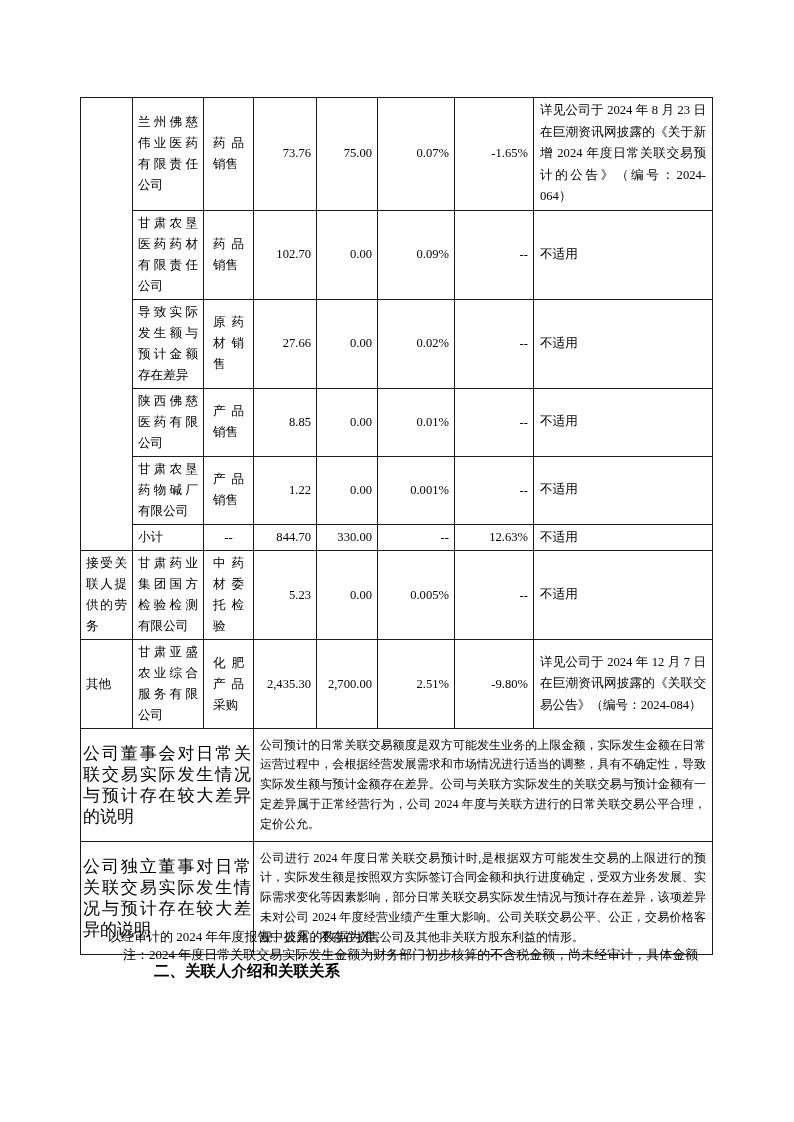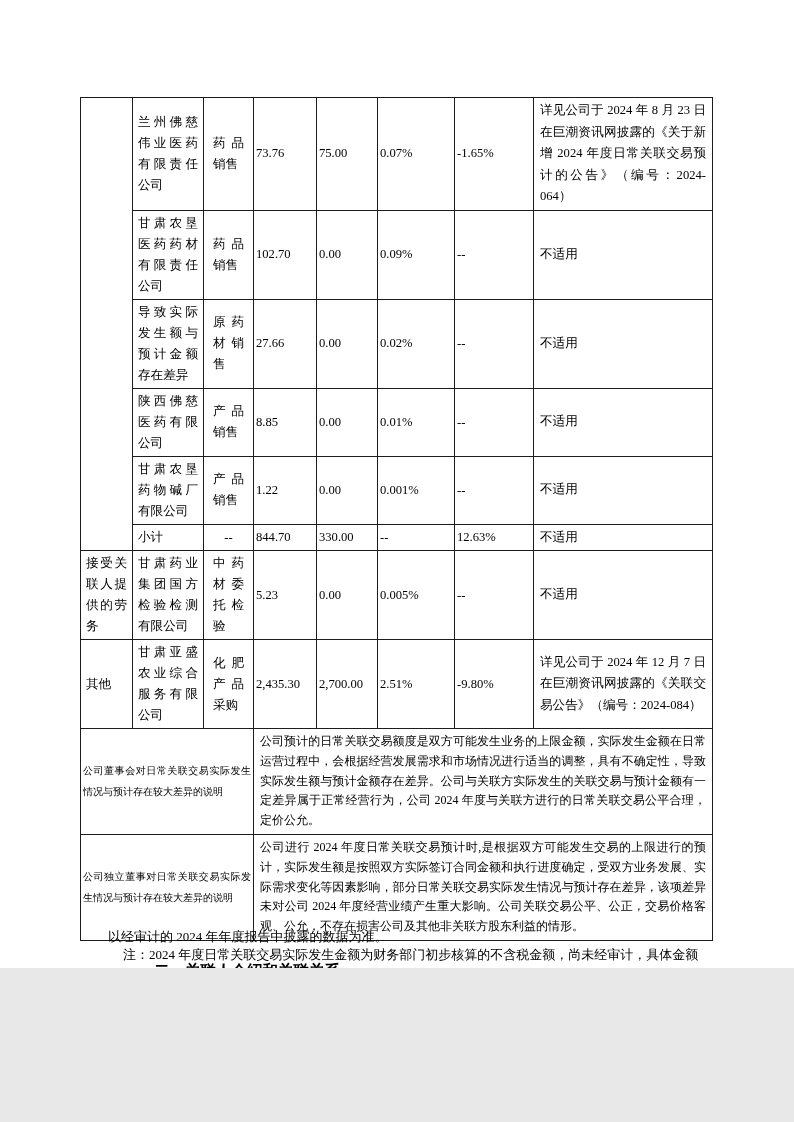--- a/index.html
+++ b/index.html
@@ -1,19 +1,19 @@
 <!DOCTYPE html>
 <html><head>
 <meta charset="utf-8">
 <style>
   * { margin:0; padding:0; box-sizing:border-box; }
   html,body { background:#e8e8e8; }
   .page {
     position:relative;
-    width:794px; height:968px;
+    width:794px; height:1122px;
     background:#ffffff;
     font-family:"Liberation Serif","DejaVu Serif",serif;
     color:#000;
     overflow:hidden;
     margin:0 auto;
   }
   table.rel-table {
     position:absolute; left:80px; top:97px;
     width:632px;
     border-collapse:collapse;
@@ -23,26 +23,26 @@
     border:1px solid #1c1c1c;
     font-size:12.6px;
     line-height:21px;
     vertical-align:middle;
     padding:2px 5px;
     overflow:hidden;
   }
   td.cat   { text-align:justify; padding:2px 5px; }
   td.party { text-align:justify; padding:2px 5px; }
   td.type  { text-align:justify; padding:2px 9px; }
-  td.num   { text-align:left;   padding:2px 5px 2px 2px; }
+  td.num   { text-align:right;   padding:2px 5px 2px 2px; }
   td.disc  { text-align:justify; line-height:21.5px; padding:2px 6px; }
   td.center{ text-align:center;  padding:2px 2px; }
   td.subtotal-label { text-align:left; padding:2px 5px;margin-left:7px; }
   td.label-cell {
-    text-align:justify; font-size:10px; line-height:21px; padding:14px 2px;
+    text-align:justify; font-size:17px; line-height:21px; padding:14px 2px;
   }
   td.text-cell {
     text-align:justify; font-size:12px; line-height:19.8px; padding:3px 6px;
     vertical-align:middle;
   }
   .note-line {
     position:absolute; font-size:13px; line-height:17px; white-space:nowrap;
   }
   .note-line.l1 { left:123px; top:946px; }
   .note-line.l2 { left:108px; top:928px; }

